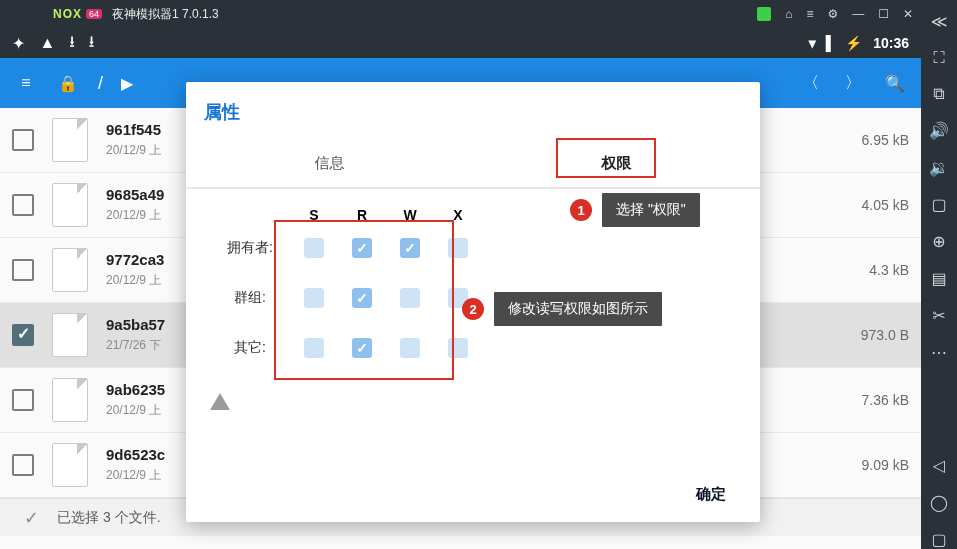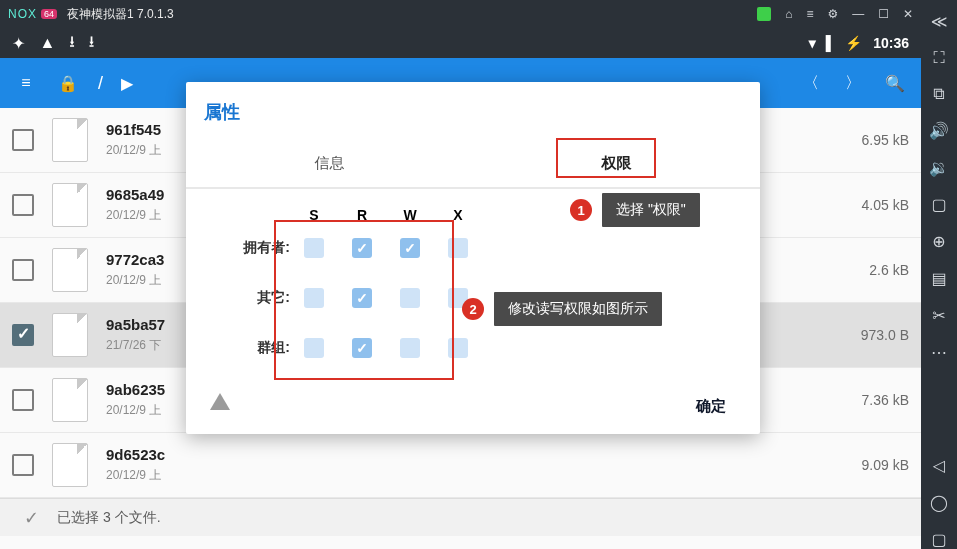--- a/index.html
+++ b/index.html
@@ -35,30 +35,30 @@
   .row .thumb { width:36px; height:44px; border:1px solid #c9c9c9; border-radius:2px; margin-right:18px; background:#fff; position:relative;}
   .row .thumb::before{content:""; position:absolute; right:0; top:0; width:10px; height:10px; background:linear-gradient(135deg,#c9c9c9 50%, transparent 50%);}
   .row .info { flex:1; display:flex; flex-direction:column; gap:4px;}
   .row .name { font-weight:700; color:#222; font-size:15px;}
   .row .meta { color:#8a8a8a; font-size:12px;}
   .row .size { color:#6b6b6b; font-size:14px; margin-left:6px;}
   .statusbar { height:38px; display:flex; align-items:center; padding-left:24px; color:#5a5a5a; font-size:14px; background:#f1f1f1; border-top:1px solid #dcdcdc;}
   .statusbar .checkmk { color:#8a8a8a; margin-right:18px; font-size:18px;}
 
   
-  .dialog { position:absolute; left:186px; top:82px; width:574px; height:352px; background:#fff; box-shadow:0 4px 20px rgba(0,0,0,.3); border-radius:2px; }
+  .dialog { position:absolute; left:186px; top:82px; width:574px; height:440px; background:#fff; box-shadow:0 4px 20px rgba(0,0,0,.3); border-radius:2px; }
   .dialog .dtitle { padding:18px 18px 10px; color:#1976d2; font-size:18px; font-weight:600;}
   .dialog .tabs { display:flex; border-bottom:2px solid #e8e8e8; margin-top:6px;}
   .dialog .tab { flex:1; text-align:center; padding:14px 12px; font-size:15px; color:#555; cursor:pointer;}
   .dialog .tab.active { color:#222; font-weight:600;}
   .perm-body { padding:18px 24px 10px; }
   .perm-head { display:flex; gap:0; margin-left:80px; }
   .perm-head span { width:48px; text-align:center; font-weight:700; font-size:14px;}
   .perm-row { display:flex; align-items:center; height:50px;}
-  .perm-row .lbl { width:80px; text-align:right; font-weight:700; font-size:14px; color:#333;}
+  .perm-row .lbl { width:80px; text-align:center; font-weight:400; font-size:14px; color:#333;}
   .perm-row .cell { width:48px; display:flex; justify-content:center;}
   .cb { width:20px; height:20px; border-radius:3px; background:#cfe3f7; display:flex; align-items:center; justify-content:center;}
   .cb.on::after{content:"✓"; color:#fff; font-size:14px; font-weight:bold;}
   .cb.on { background:#8fc0ed;}
   .warn { display:flex; gap:10px; align-items:center; padding:10px 24px; font-size:11px; color:#444;}
   .warn .tri { width:0;height:0;border-left:10px solid transparent;border-right:10px solid transparent;border-bottom:17px solid #9b9b9b;}
   .dialog .actions { position:absolute; bottom:10px; right:20px; }
   .dialog .actions button { background:none; border:none; color:#0f172a; font-size:15px; font-weight:600; cursor:pointer; padding:8px 14px;}
 
   
@@ -75,21 +75,21 @@
   
   .appwrap { position:absolute; left:0; top:0; right:36px; bottom:0;}
 </style>
 </head>
 <body>
 
 <div class="appwrap">
 
   <div class="titlebar">
     <div class="brand">
-      <span style="font-weight:400; letter-spacing:1px; color:#5eead4;">NOX</span>
+      <span style="font-weight:700; letter-spacing:1px; color:#bef264;margin-left:45px;">NOX</span>
       <span class="brand-badge">64</span>
     </div>
     <span>夜神模拟器1 7.0.1.3</span>
     <span class="spacer"></span>
     <div class="win-icons">
       <span class="green-sq"></span>
       <span>⌂</span>
       <span>≡</span>
       <span>⚙</span>
       <span>—</span>
@@ -145,21 +145,21 @@
           </span>
           <span class="size">4.05 kB</span>
         </div>
         <div class="row">
           <span class="chk"></span>
           <span class="thumb"></span>
           <span class="info">
             <span class="name">9772ca3</span>
             <span class="meta">20/12/9 上</span>
           </span>
-          <span class="size">2.6 kB</span>
+          <span class="size">4.3 kB</span>
         </div>
         <div class="row sel">
           <span class="chk checked"></span>
           <span class="thumb"></span>
           <span class="info">
             <span class="name">9a5ba57</span>
             <span class="meta">21/7/26 下</span>
           </span>
           <span class="size">973.0 B</span>
         </div>
@@ -210,36 +210,36 @@
             <span class="cb on"></span>
           </span>
         <span class="cell">
             <span class="cb on"></span>
           </span>
         <span class="cell">
             <span class="cb"></span>
           </span>
       </div>
       <div class="perm-row">
+        <span class="lbl">群组:</span>
+        <span class="cell">
+            <span class="cb"></span>
+          </span>
+        <span class="cell">
+            <span class="cb on"></span>
+          </span>
+        <span class="cell">
+            <span class="cb"></span>
+          </span>
+        <span class="cell">
+            <span class="cb"></span>
+          </span>
+      </div>
+      <div class="perm-row">
         <span class="lbl">其它:</span>
-        <span class="cell">
-            <span class="cb"></span>
-          </span>
-        <span class="cell">
-            <span class="cb on"></span>
-          </span>
-        <span class="cell">
-            <span class="cb"></span>
-          </span>
-        <span class="cell">
-            <span class="cb"></span>
-          </span>
-      </div>
-      <div class="perm-row">
-        <span class="lbl">群组:</span>
         <span class="cell">
             <span class="cb"></span>
           </span>
         <span class="cell">
             <span class="cb on"></span>
           </span>
         <span class="cell">
             <span class="cb"></span>
           </span>
         <span class="cell">

